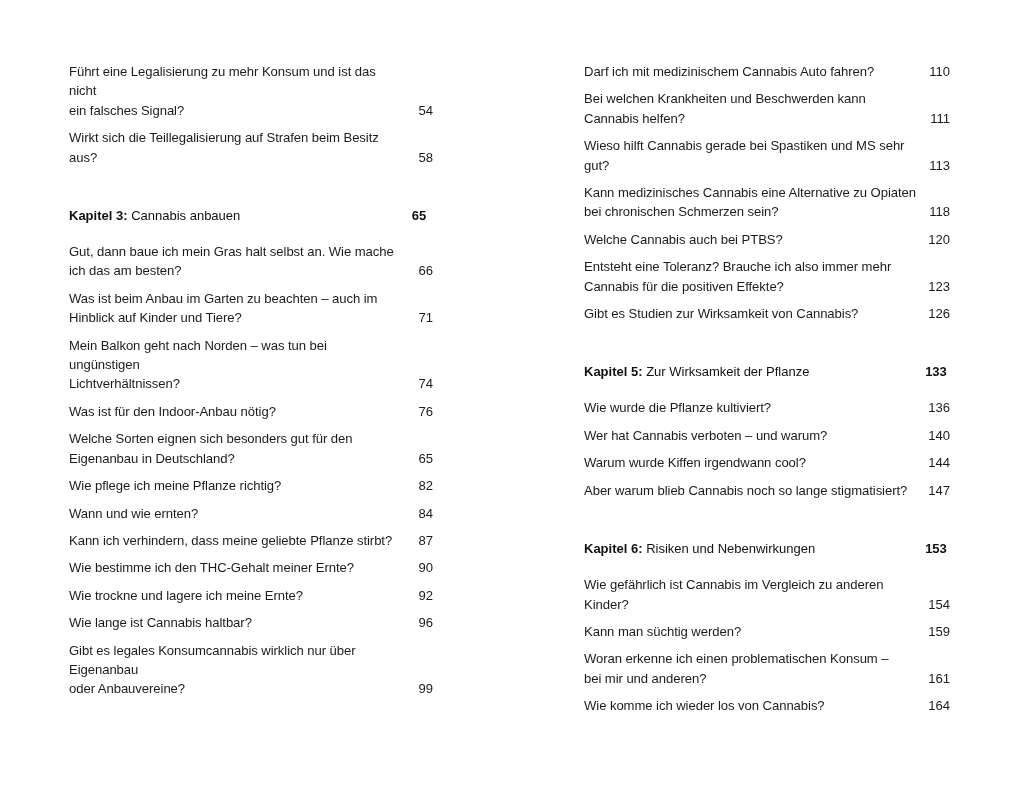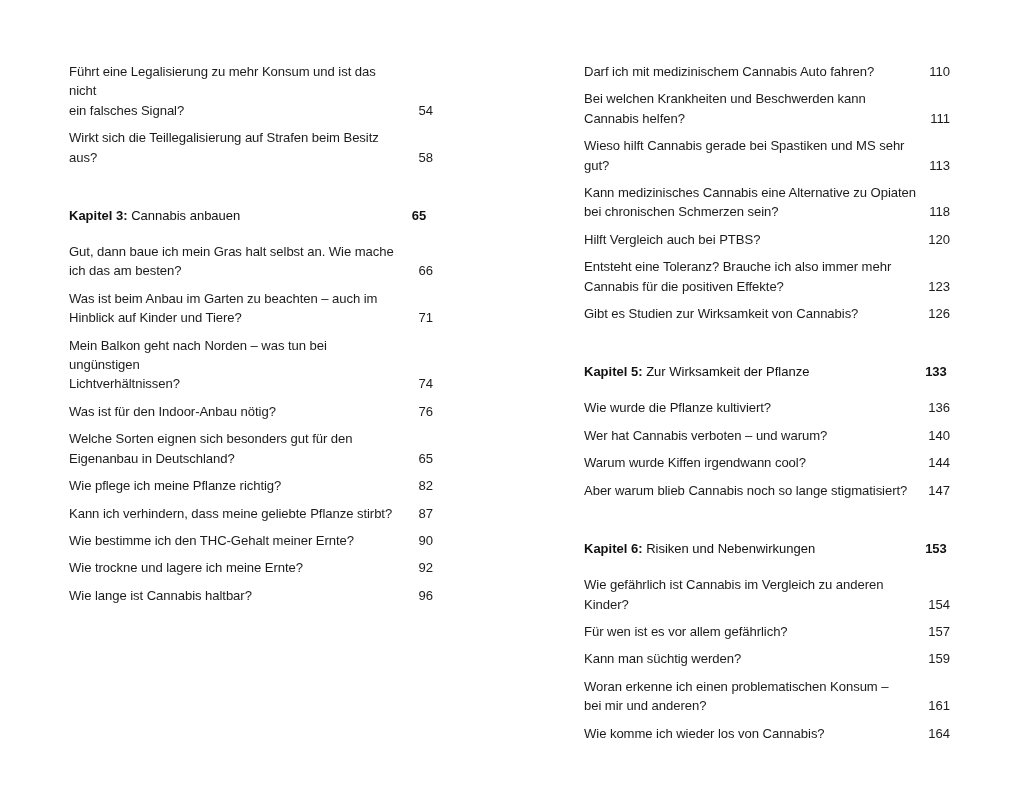--- a/index.html
+++ b/index.html
@@ -153,34 +153,43 @@
           <div class="toc-entry">
             <span class="label">Welche Sorten eignen sich besonders gut für den
 Eigenanbau in Deutschland?</span>
             <span class="pageno">65</span>
           </div>
           <div class="toc-entry">
             <span class="label">Wie pflege ich meine Pflanze richtig?</span>
             <span class="pageno">82</span>
           </div>
           <div class="toc-entry">
+            <span class="label">Wann und wie ernten?</span>
+            <span class="pageno">84</span>
+          </div>
+          <div class="toc-entry">
             <span class="label">Kann ich verhindern, dass meine geliebte Pflanze stirbt?</span>
             <span class="pageno">87</span>
           </div>
           <div class="toc-entry">
             <span class="label">Wie bestimme ich den THC-Gehalt meiner Ernte?</span>
             <span class="pageno">90</span>
           </div>
           <div class="toc-entry">
             <span class="label">Wie trockne und lagere ich meine Ernte?</span>
             <span class="pageno">92</span>
           </div>
           <div class="toc-entry">
             <span class="label">Wie lange ist Cannabis haltbar?</span>
             <span class="pageno">96</span>
+          </div>
+          <div class="toc-entry">
+            <span class="label">Gibt es legales Konsumcannabis wirklich nur über Eigenanbau
+oder Anbauvereine?</span>
+            <span class="pageno">99</span>
           </div>
         </div>
       </div>
     <div class="column right">
         <div class="block">
           <div class="toc-entry">
             <span class="label">Darf ich mit medizinischem Cannabis Auto fahren?</span>
             <span class="pageno">110</span>
           </div>
           <div class="toc-entry">
@@ -191,21 +200,21 @@
           <div class="toc-entry">
             <span class="label">Wieso hilft Cannabis gerade bei Spastiken und MS sehr gut?</span>
             <span class="pageno">113</span>
           </div>
           <div class="toc-entry">
             <span class="label">Kann medizinisches Cannabis eine Alternative zu Opiaten
 bei chronischen Schmerzen sein?</span>
             <span class="pageno">118</span>
           </div>
           <div class="toc-entry">
-            <span class="label">Hilft Vergleich auch bei PTBS?</span>
+            <span class="label">Welche Cannabis auch bei PTBS?</span>
             <span class="pageno">120</span>
           </div>
           <div class="toc-entry">
             <span class="label">Entsteht eine Toleranz? Brauche ich also immer mehr
 Cannabis für die positiven Effekte?</span>
             <span class="pageno">123</span>
           </div>
           <div class="toc-entry">
             <span class="label">Gibt es Studien zur Wirksamkeit von Cannabis?</span>
             <span class="pageno">126</span>
@@ -236,24 +245,20 @@
         <div class="block">
           <div class="chapter-heading">
             <span class="ch-text"><span class="ch-num-label">Kapitel 6:</span><span class="ch-title"> Risiken und Nebenwirkungen</span></span>
             <span class="pageno">153</span>
           </div>
           <div class="toc-entry">
             <span class="label">Wie gefährlich ist Cannabis im Vergleich zu anderen Kinder?</span>
             <span class="pageno">154</span>
           </div>
           <div class="toc-entry">
-            <span class="label">Für wen ist es vor allem gefährlich?</span>
-            <span class="pageno">157</span>
-          </div>
-          <div class="toc-entry">
             <span class="label">Kann man süchtig werden?</span>
             <span class="pageno">159</span>
           </div>
           <div class="toc-entry">
             <span class="label">Woran erkenne ich einen problematischen Konsum –
 bei mir und anderen?</span>
             <span class="pageno">161</span>
           </div>
           <div class="toc-entry">
             <span class="label">Wie komme ich wieder los von Cannabis?</span>

